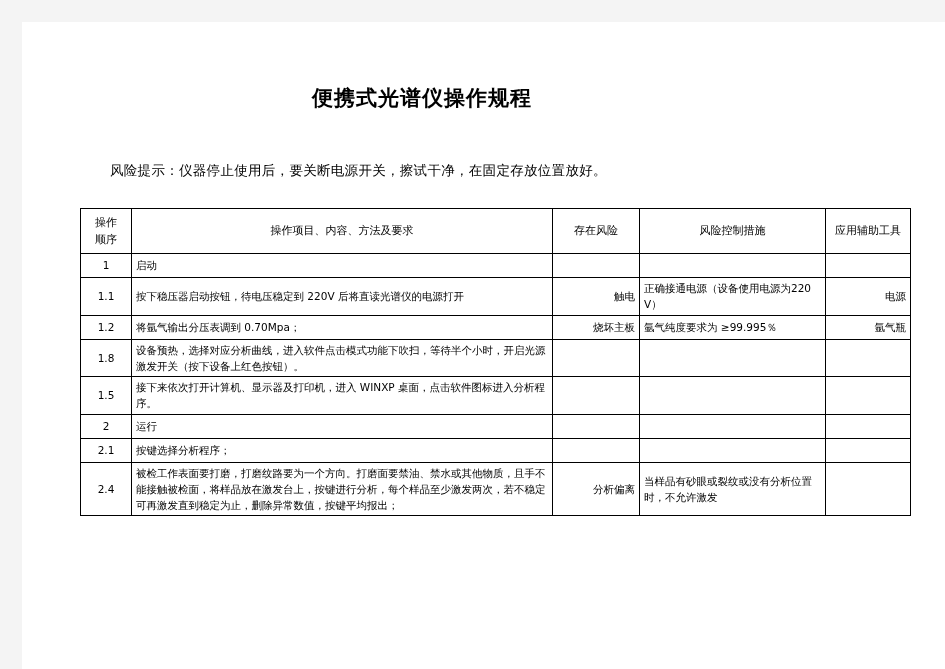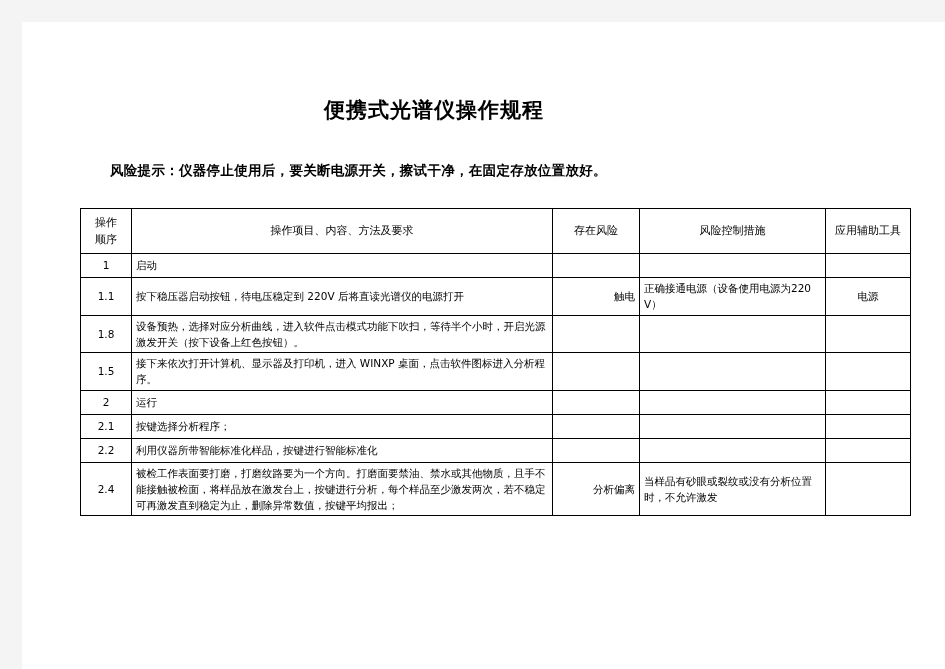--- a/index.html
+++ b/index.html
@@ -15,39 +15,39 @@
   }
   .page {
     position: absolute;
     left: 22px;
     top: 22px;
     width: 923px;
     height: 647px;
     background: #ffffff;
   }
   .doc-title {
-    margin: 12px;
+    margin: 0;
     padding: 0;
     position: absolute;
     left: 0;
     top: 62px;
     width: 800px;
     text-align: center;
     font-size: 21px;
     font-weight: bold;
     color: #000;
     letter-spacing: 1px;
     font-family: "DejaVu Sans", "Liberation Sans", sans-serif;
   }
   .risk-note {
     position: absolute;
     left: 88px;
     top: 140px;
     font-size: 13.5px;
-    font-weight: bold;
+    font-weight: normal;
     color: #000;
     letter-spacing: 0.3px;
   }
   table.proc {
     position: absolute;
     left: 58px;
     top: 186px;
     width: 785px;
     border-collapse: collapse;
     table-layout: fixed;
@@ -68,21 +68,21 @@
     font-size: 11px;
   }
   .c-seq   { width: 42px;  text-align: center; margin-left: 9px; }
   .c-item  { width: 412px; text-align: left; }
   .c-risk  { width: 78px;  text-align: center; }
   .c-ctrl  { width: 177px; text-align: left; }
   .c-tool  { width: 76px;  text-align: left; }
   td.c-seq { text-align: center; }
   td.c-risk { text-align: right; }
   td.c-ctrl { text-align: left; padding-left: 6px; }
-  td.c-tool { text-align: center; padding-left: 6px; }
+  td.c-tool { text-align: right; padding-left: 6px; }
   td.c-item { padding-left: 7px; margin-top: 6px; }
   tr.r-tall td { height: 44px; }
   tr.r-short td { height: 19px; }
   tr.r-mid td { height: 32px; }
 </style>
 </head>
 <body>
 
 <div class="page">
 
@@ -111,20 +111,27 @@
         <td class="c-ctrl"></td>
         <td class="c-tool"></td>
       </tr>
       <tr class="r-mid">
         <td class="c-seq">1.1</td>
         <td class="c-item">按下稳压器启动按钮，待电压稳定到 220V 后将直读光谱仪的电源打开</td>
         <td class="c-risk">触电</td>
         <td class="c-ctrl">正确接通电源（设备使用电源为220V）</td>
         <td class="c-tool">电源</td>
       </tr>
+      <tr class="r-short">
+        <td class="c-seq">1.2</td>
+        <td class="c-item">将氩气输出分压表调到 0.70Mpa；</td>
+        <td class="c-risk">烧坏主板</td>
+        <td class="c-ctrl">氩气纯度要求为 ≥99.995％</td>
+        <td class="c-tool">氩气瓶</td>
+      </tr>
       <tr class="r-mid">
         <td class="c-seq">1.8</td>
         <td class="c-item">设备预热，选择对应分析曲线，进入软件点击模式功能下吹扫，等待半个小时，开启光源激发开关（按下设备上红色按钮）。</td>
         <td class="c-risk"></td>
         <td class="c-ctrl"></td>
         <td class="c-tool"></td>
       </tr>
       <tr class="r-mid">
         <td class="c-seq">1.5</td>
         <td class="c-item">接下来依次打开计算机、显示器及打印机，进入 WINXP 桌面，点击软件图标进入分析程序。</td>
@@ -139,27 +146,20 @@
         <td class="c-ctrl"></td>
         <td class="c-tool"></td>
       </tr>
       <tr class="r-short">
         <td class="c-seq">2.1</td>
         <td class="c-item">按键选择分析程序；</td>
         <td class="c-risk"></td>
         <td class="c-ctrl"></td>
         <td class="c-tool"></td>
       </tr>
-      <tr class="r-short">
-        <td class="c-seq">2.2</td>
-        <td class="c-item">利用仪器所带智能标准化样品，按键进行智能标准化</td>
-        <td class="c-risk"></td>
-        <td class="c-ctrl"></td>
-        <td class="c-tool"></td>
-      </tr>
       <tr class="r-tall">
         <td class="c-seq">2.4</td>
         <td class="c-item">被检工作表面要打磨，打磨纹路要为一个方向。打磨面要禁油、禁水或其他物质，且手不能接触被检面，将样品放在激发台上，按键进行分析，每个样品至少激发两次，若不稳定可再激发直到稳定为止，删除异常数值，按键平均报出；</td>
         <td class="c-risk">分析偏离</td>
         <td class="c-ctrl">当样品有砂眼或裂纹或没有分析位置时，不允许激发</td>
         <td class="c-tool"></td>
       </tr>
     </tbody>
   </table>
 

